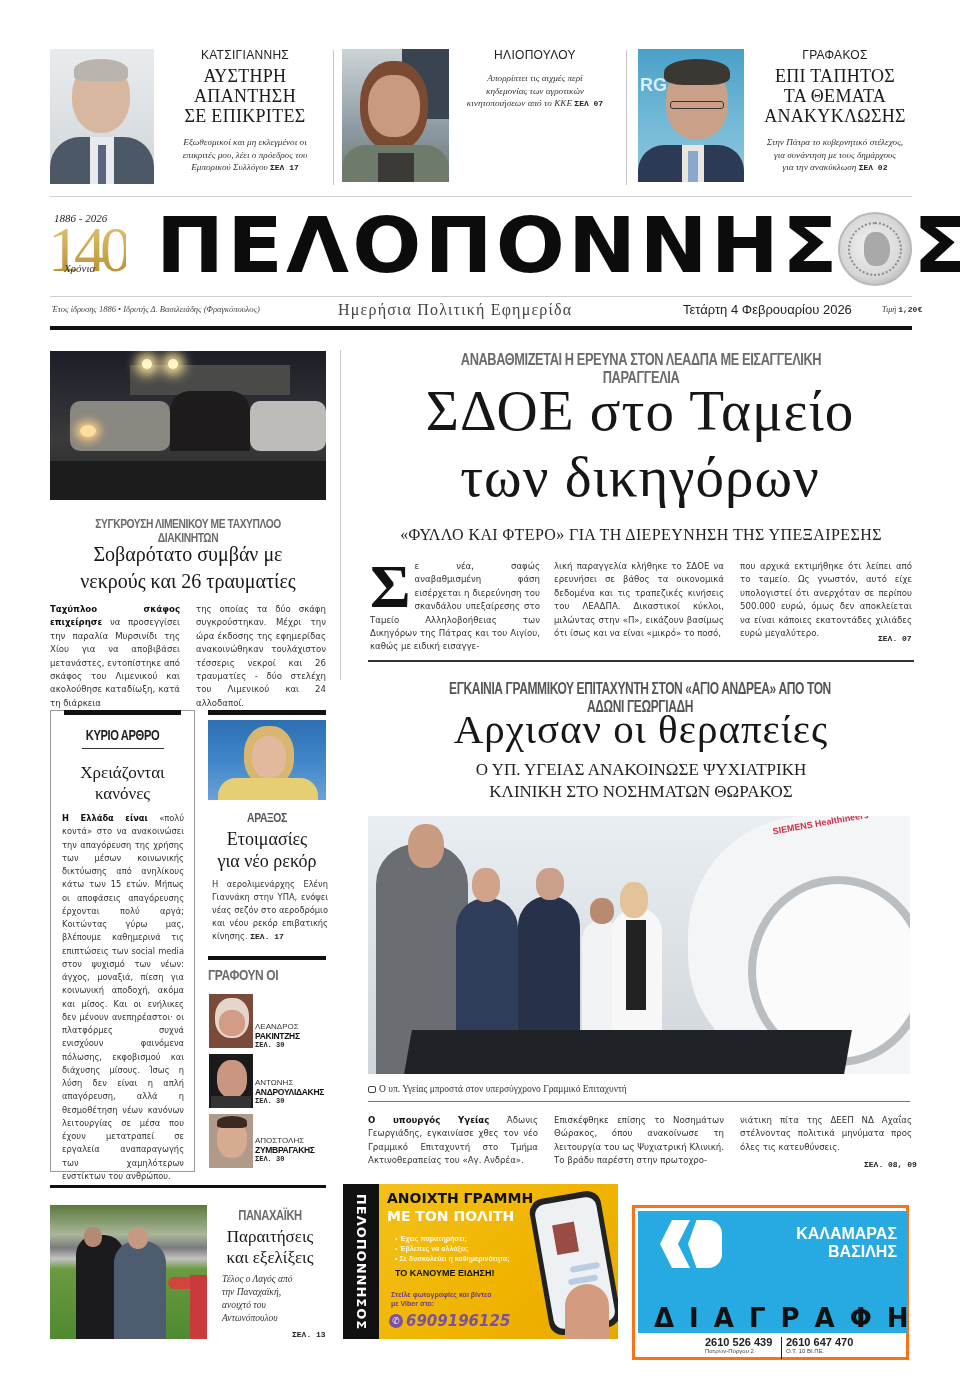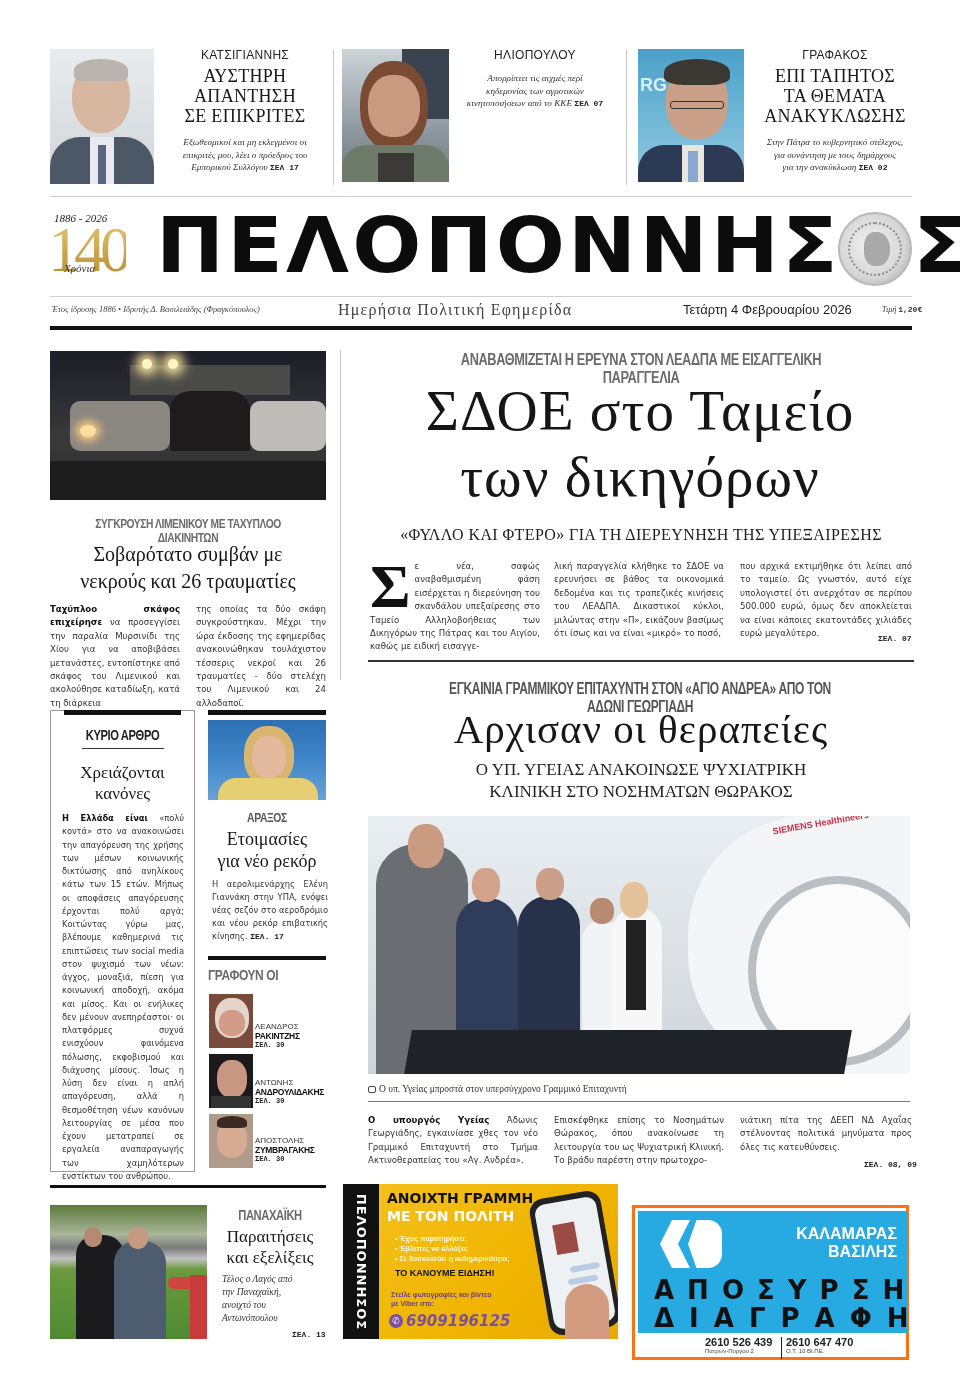--- a/index.html
+++ b/index.html
@@ -322,21 +322,20 @@
 </div>
 
 <div class="abs" style="left:632px;top:1185px;width:277px;height:155px;border:3px solid #f97316;background:#fff;margin-top:20px;">
   <div class="abs ad-blue" style="left:3px;top:3px;width:269px;height:122px;">
     <div class="abs" style="left:22px;top:9px;width:30px;height:48px;background:#fff;clip-path:polygon(40% 0,100% 0,60% 50%,100% 100%,40% 100%,0 50%);"></div>
     <div class="abs" style="left:50px;top:9px;width:34px;height:48px;background:#fff;border-radius:0 14px 14px 0;clip-path:polygon(25% 0,100% 0,100% 100%,25% 100%,0 50%);"></div>
     <div class="abs" style="right:10px;top:14px;text-align:right;font:bold 16px/18px 'Liberation Sans',sans-serif;color:#fff;">
       <div>ΚΑΛΑΜΑΡΑΣ</div>
       <div>ΒΑΣΙΛΗΣ</div>
     </div>
-    <div class="abs" style="left:16px;top:64px;width:240px;font:bold 26px 'DejaVu Sans',sans-serif;color:#111;letter-spacing:13px;">ΑΠΟΣΥΡΣΗ</div>
     <div class="abs" style="left:16px;top:92px;width:240px;font:bold 26px 'DejaVu Sans',sans-serif;color:#111;letter-spacing:15px;">ΔΙΑΓΡΑΦΗ</div>
   </div>
   <div class="abs" style="left:70px;top:128px;text-align:left;">
     <div style="font:bold 11px 'Liberation Sans',sans-serif;color:#222;">2610 526 439</div>
     <div style="font:6px 'Liberation Sans',sans-serif;color:#444;">Πατρών-Πύργου 2</div>
   </div>
   <div class="vline" style="left:146px;top:129px;height:22px;background:#222;"></div>
   <div class="abs" style="left:151px;top:128px;">
     <div style="font:bold 11px 'Liberation Sans',sans-serif;color:#222;">2610 647 470</div>
     <div style="font:6px 'Liberation Sans',sans-serif;color:#444;">Ο.Τ. 10 ΒΙ.ΠΕ.</div>

